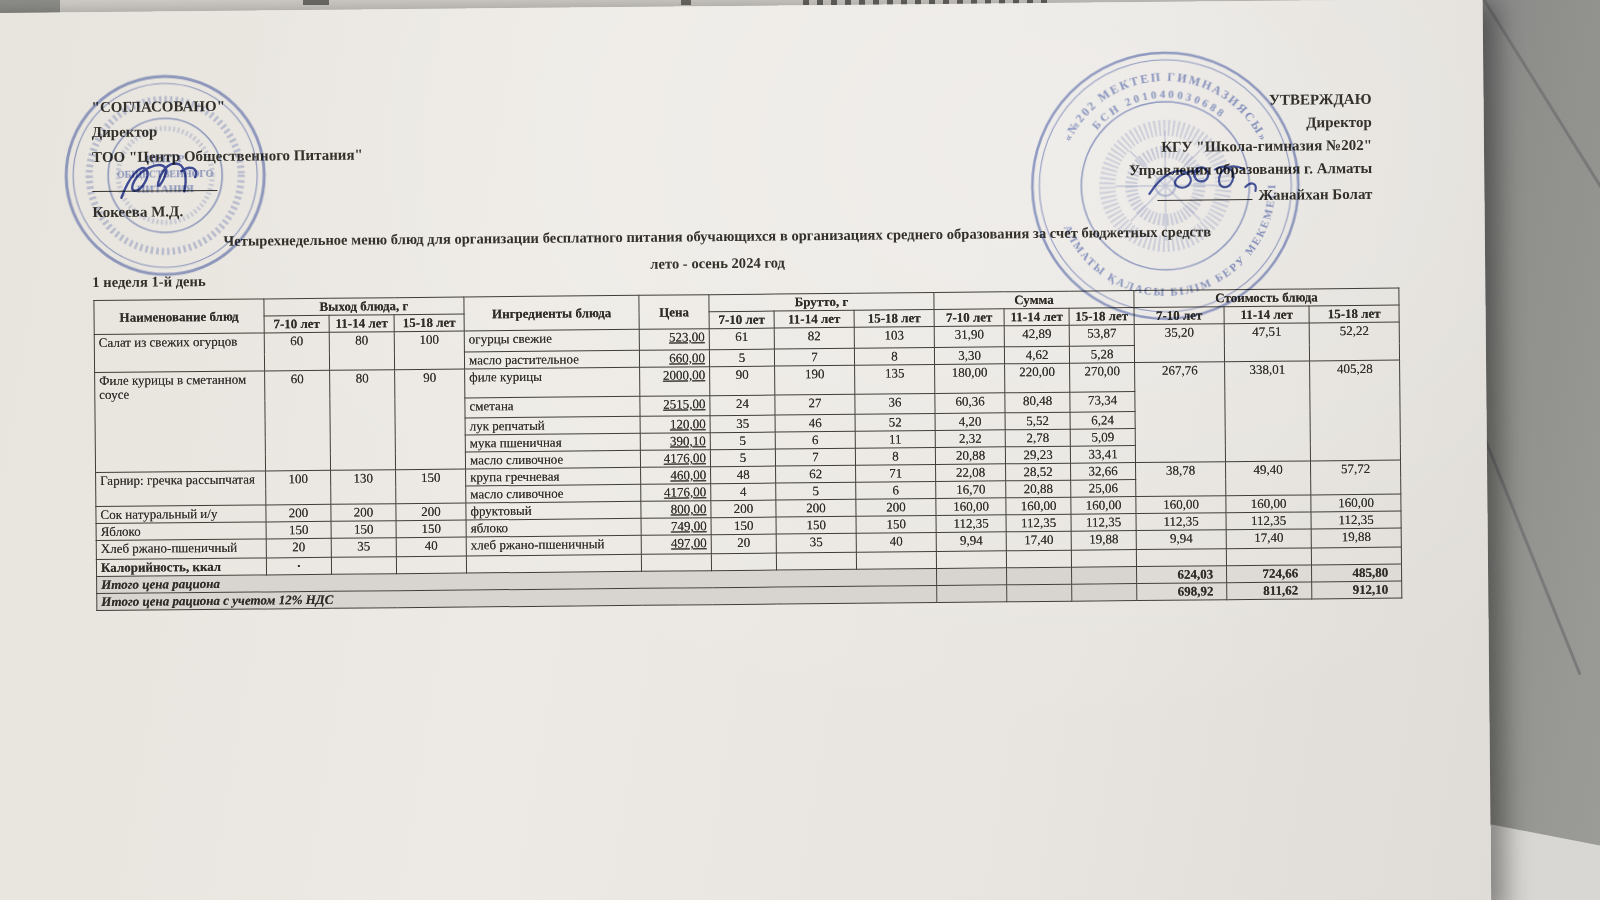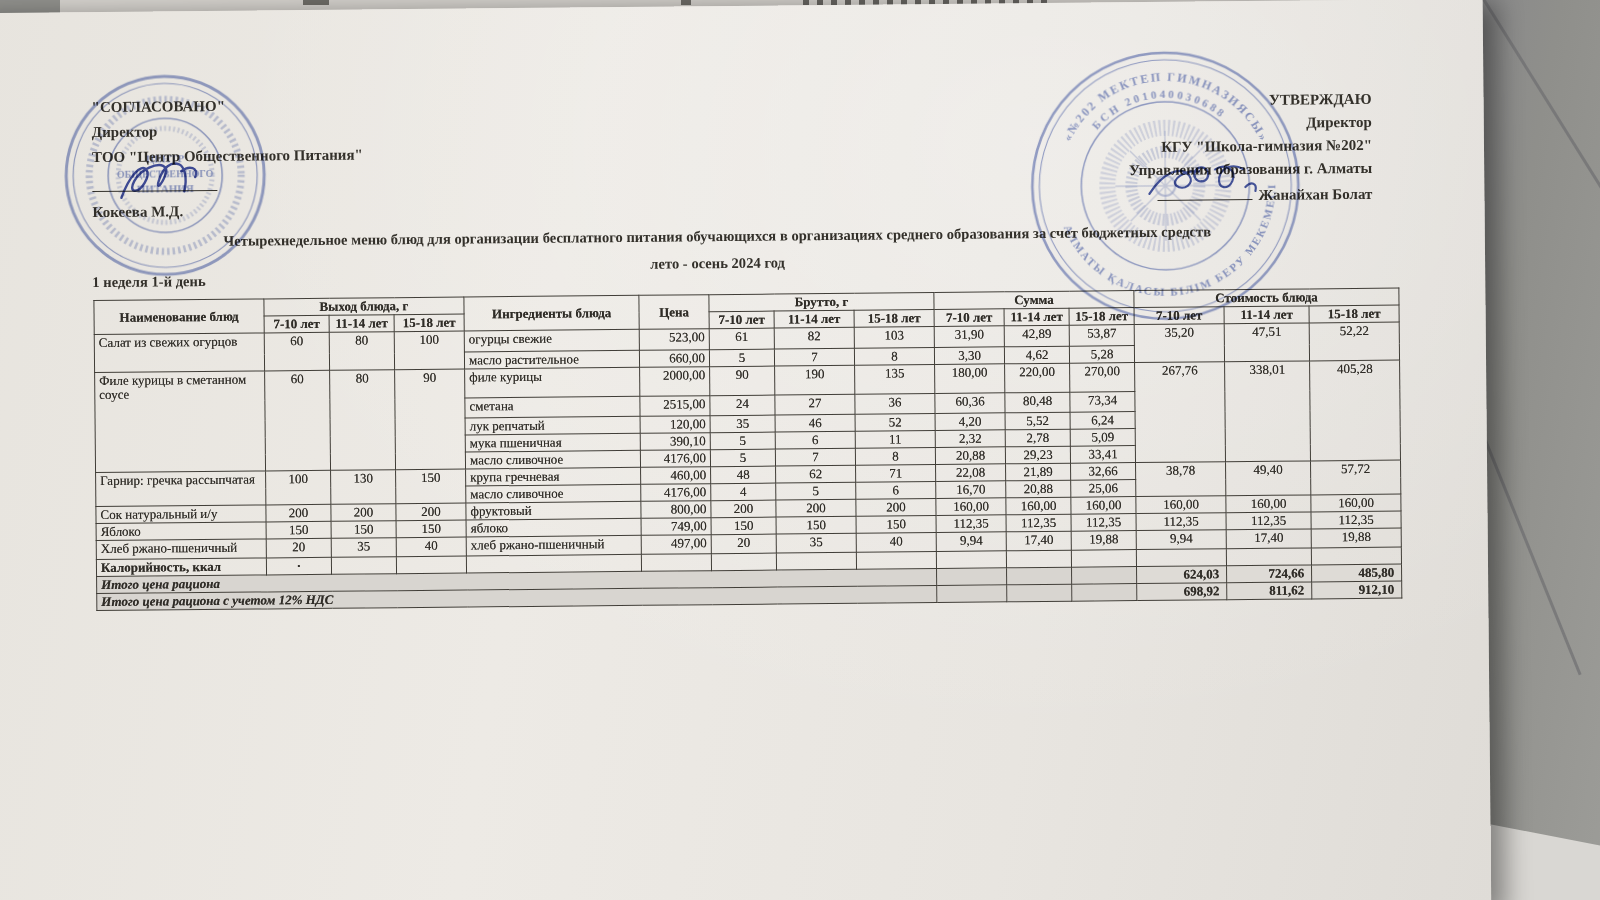--- a/index.html
+++ b/index.html
@@ -38,28 +38,28 @@
   .title{position:absolute;left:60px;right:80px;top:222px;text-align:center;font-size:14.6px;font-weight:bold;}
   .season{position:absolute;left:60px;right:80px;top:249px;text-align:center;font-size:14.6px;font-weight:bold;}
   .day-label{position:absolute;left:122px;top:262px;font-size:14.6px;font-weight:bold;}
   
   table.menu{position:absolute;left:123px;top:288px;border-collapse:collapse;table-layout:fixed;
     width:1305px;font-size:13px;color:#2f2c27;text-shadow:0 0 .35px rgba(47,44,39,.75);}
   table.menu th,table.menu td{border:1px solid #413e38;padding:1px 4px;vertical-align:top;line-height:1.08;
     overflow:hidden;}
   table.menu thead th{font-weight:bold;text-align:center;vertical-align:middle;padding:1px 2px;}
   td.num{text-align:center;}
-  td.price{text-align:right;padding-right:6px;}
+  td.price{text-align:right;padding-right:6px;text-decoration:underline;}
   td.ing{text-align:left;}
   td.dish{text-align:left;}
   td.cost{text-align:center;font-weight:normal;}
   tr.kcal td{font-weight:bold;}
   tr.total td,tr.vat td{font-weight:bold;font-style:italic;}
   tr.total td,tr.vat td{background:#d8d5d0;}
-  tr.total td.val,tr.vat td.val{background:#dedbd6;text-align:right;font-style:normal;padding-right:7px;}
+  tr.total td.val,tr.vat td.val{background:#dedbd6;text-align:right;font-style:normal;padding-right:13px;}
   tr.kcal td.dot{text-align:center;font-weight:bold;}
   
   .stamp{position:absolute;mix-blend-mode:multiply;opacity:.62;filter:blur(.4px);}
   .stamp-left{left:81px;top:49px;}
   .stamp-right{left:1046px;top:34px;}
   .signature{position:absolute;mix-blend-mode:multiply;opacity:.9;}
   .sig-l{left:146px;top:146px;}
   .sig-r{left:1176px;top:158px;}
 </style>
 </head>
@@ -232,21 +232,21 @@
         <td class="dish" rowspan="2">Гарнир: гречка рассыпчатая</td>
         <td class="num" rowspan="2">100</td>
         <td class="num" rowspan="2">130</td>
         <td class="num" rowspan="2">150</td>
         <td class="ing">крупа гречневая</td>
         <td class="price">460,00</td>
         <td class="num">48</td>
         <td class="num">62</td>
         <td class="num">71</td>
         <td class="num">22,08</td>
-        <td class="num">21,89</td>
+        <td class="num">28,52</td>
         <td class="num">32,66</td>
         <td class="cost" rowspan="2">38,78</td>
         <td class="cost" rowspan="2">49,40</td>
         <td class="cost" rowspan="2">57,72</td>
       </tr>
       <tr style="height:16px">
         <td class="ing">масло сливочное</td>
         <td class="price">4176,00</td>
         <td class="num">4</td>
         <td class="num">5</td>

